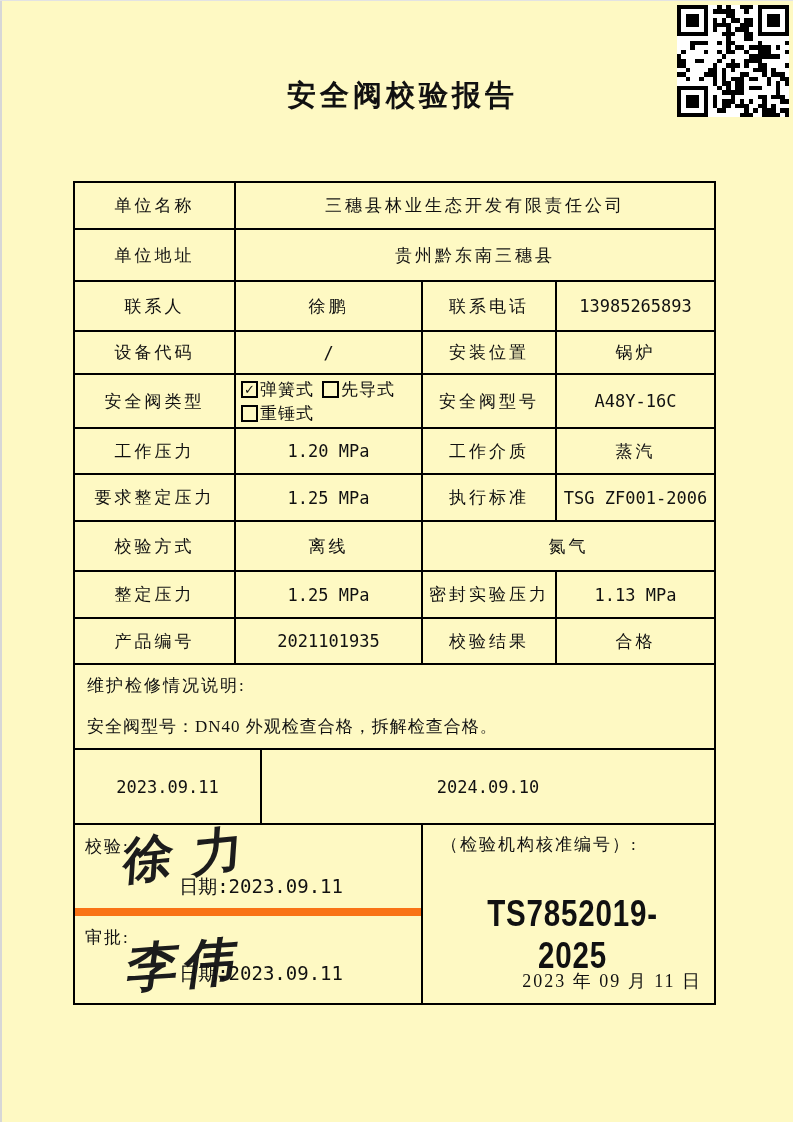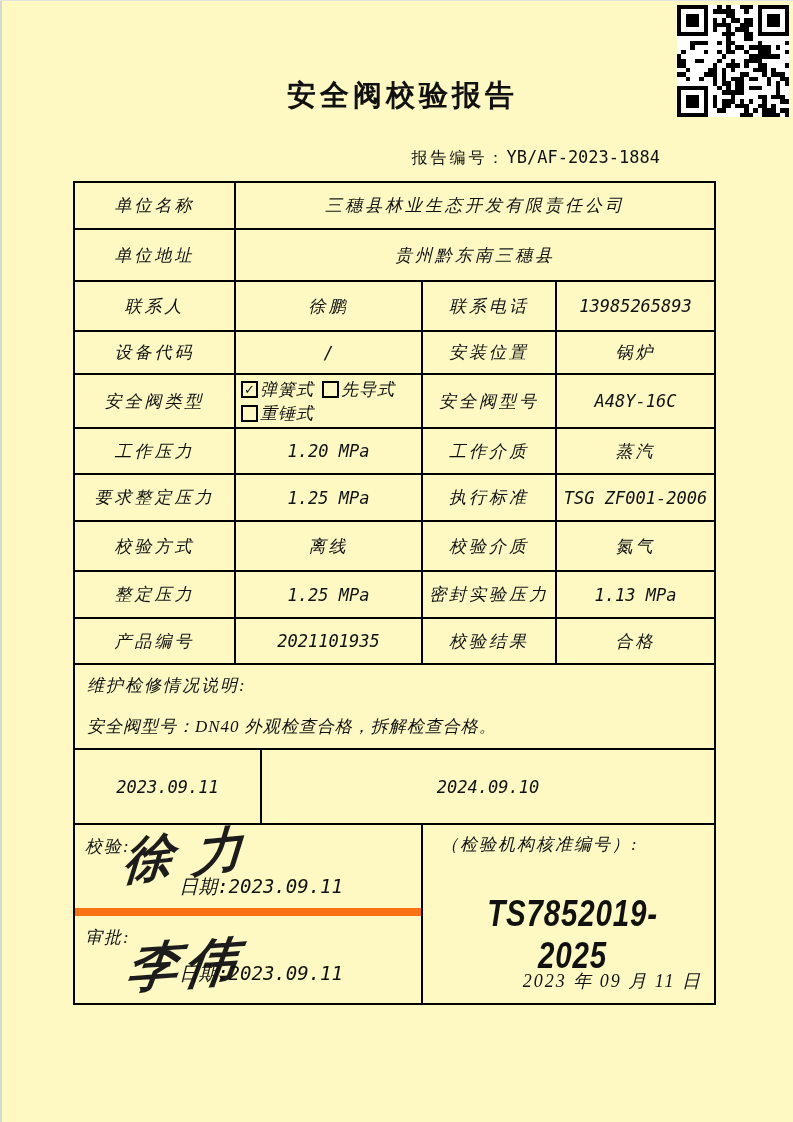--- a/index.html
+++ b/index.html
@@ -11,21 +11,21 @@
   .title{position:absolute;top:76px;left:0;width:100%;text-align:center;
          font-size:29px;font-weight:bold;letter-spacing:4px;}
   .report-line{position:absolute;top:147px;right:145px;font-size:16px;letter-spacing:1px;}
   .report-line .num{letter-spacing:0;}
 
   .qr{position:absolute;left:677px;top:5px;width:112px;height:112px;}
   .qr svg{width:100%;height:100%;}
 
   
   .ftable{position:absolute;left:73px;top:181px;width:643px;height:824px;
-          border:2px solid #000;box-sizing:border-box;font-style:italic;}
+          border:2px solid #000;box-sizing:border-box;}
   .trow{display:flex;border-bottom:2px solid #000;box-sizing:border-box;}
   .trow:last-child{border-bottom:none;}
   .c{display:flex;align-items:center;justify-content:center;box-sizing:border-box;
      border-right:2px solid #000;font-size:17px;overflow:hidden;}
   .c.last{border-right:none;}
   .c1{width:161px;} .c2{width:187px;} .c3{width:134px;} .c4{flex:1;}
   .cspan{flex:1;border-right:none;}
   .zh{letter-spacing:3px;}
   .num{font-family:"DejaVu Sans Mono","Liberation Mono",monospace;font-size:17px;letter-spacing:0;}
 
@@ -270,23 +270,20 @@
         <rect x="18" y="0" width="7" height="7"></rect>
         <rect x="19" y="1" width="5" height="5" fill="#fff"></rect>
         <rect x="20" y="2" width="3" height="3"></rect>
         <rect x="0" y="18" width="7" height="7"></rect>
         <rect x="1" y="19" width="5" height="5" fill="#fff"></rect>
         <rect x="2" y="20" width="3" height="3"></rect>
       </svg></div>
 
   <div class="title">安全阀校验报告</div>
 
-  <div class="report-line">
-    <span class="zh">报告编号：</span><span class="num">YB/AF-2023-1884</span>
-  </div>
 
   <div class="ftable">
 
     <div class="trow" style="height:47px">
       <div class="c c1 zh">单位名称</div>
       <div class="c cspan zh">三穗县林业生态开发有限责任公司</div>
     </div>
 
     <div class="trow" style="height:52px">
       <div class="c c1 zh">单位地址</div>
@@ -335,21 +332,20 @@
     <div class="trow" style="height:47px">
       <div class="c c1 zh">要求整定压力</div>
       <div class="c c2 num">1.25 MPa</div>
       <div class="c c3 zh">执行标准</div>
       <div class="c c4 num last">TSG ZF001-2006</div>
     </div>
 
     <div class="trow" style="height:50px">
       <div class="c c1 zh">校验方式</div>
       <div class="c c2 zh">离线</div>
-      <div class="c c3 zh">校验介质</div>
       <div class="c c4 zh last">氮气</div>
     </div>
 
     <div class="trow" style="height:47px">
       <div class="c c1 zh">整定压力</div>
       <div class="c c2 num">1.25 MPa</div>
       <div class="c c3 zh">密封实验压力</div>
       <div class="c c4 num last">1.13 MPa</div>
     </div>
 

